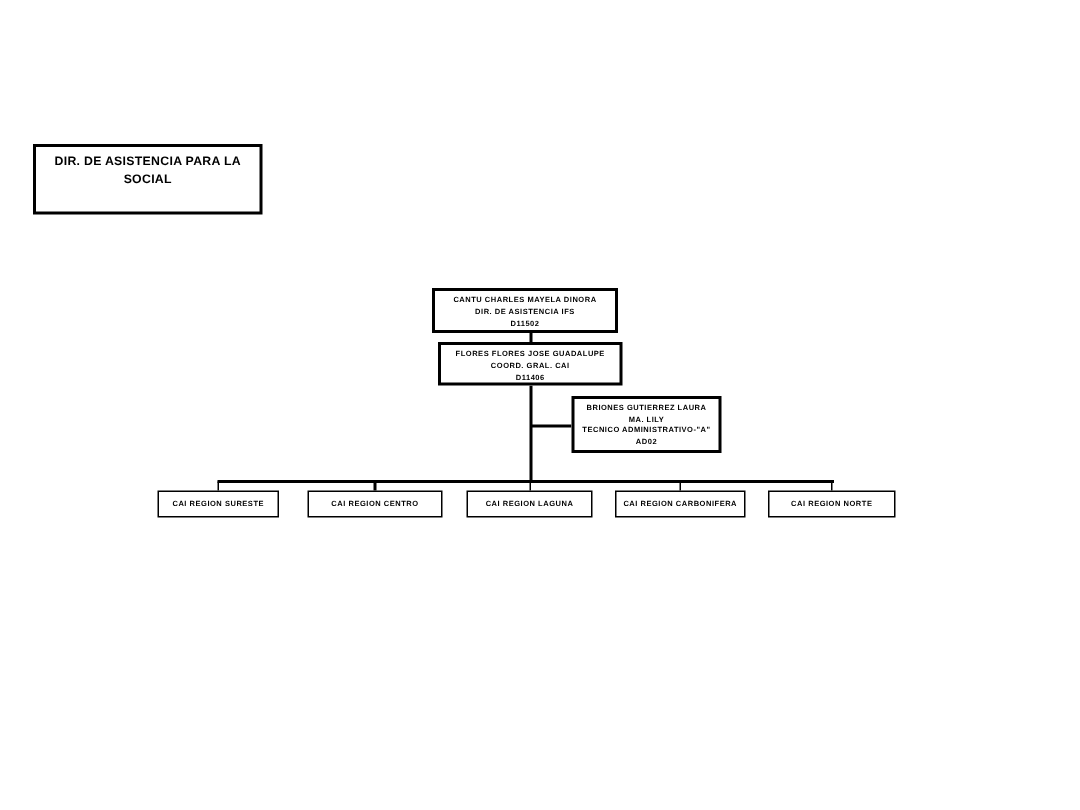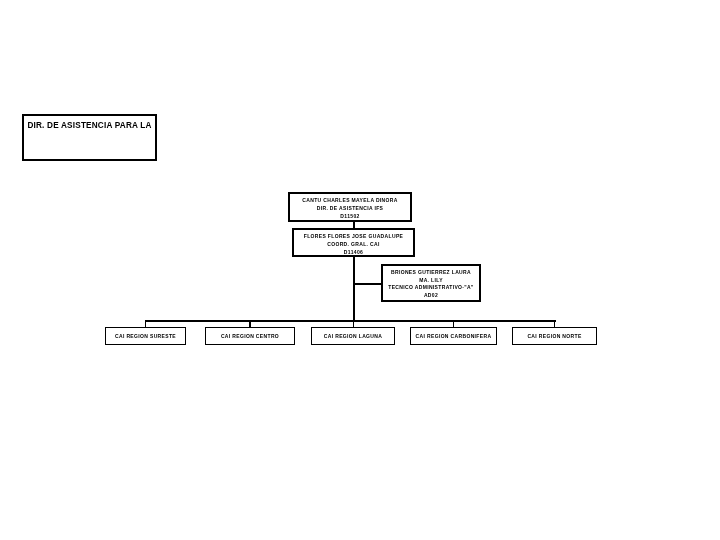--- a/index.html
+++ b/index.html
@@ -6,21 +6,21 @@
   body{
     width:720px;height:540px;background:#ffffff;position:relative;overflow:hidden;
     font-family:"Liberation Sans",sans-serif;
   }
   .slide{position:absolute;left:0;top:0;width:720px;height:540px;background:#ffffff;}
   .box{
     position:absolute;box-sizing:border-box;background:#ffffff;color:#000000;
     border:2px solid #000000;text-align:center;font-weight:bold;
   }
   .title-box{
-    left:22px;top:114px;width:135px;height:47px;border-width:2.5px;
+    left:22px;top:96px;width:153px;height:47px;border-width:2.5px;
     font-size:8.2px;line-height:12.2px;letter-spacing:0.2px;padding-top:4px;
   }
   .node{
     font-size:5px;line-height:8px;letter-spacing:0.35px;padding-top:2px;
   }
   .node-a{left:288px;top:192px;width:124px;height:30px;}
   .node-b{left:292px;top:228px;width:123px;height:29px;}
   .node-c{left:381px;top:264px;width:100px;height:38px;border-width:2px;padding-top:3px;line-height:7.6px;}
   .region{
     top:327px;height:18px;border-width:1.8px;font-size:5px;letter-spacing:0.35px;
@@ -39,20 +39,21 @@
   .stub{top:321px;width:1.6px;height:6.5px;}
   .s1{left:144.5px;} .s2{left:249.2px;} .s3{left:352.5px;} .s4{left:452.7px;} .s5{left:553.7px;}
 </style>
 </head>
 <body>
 
 <div class="slide">
 
   <div class="box title-box">
     <div>DIR. DE ASISTENCIA PARA LA</div>
+    <div>SOCIAL</div>
   </div>
 
   <div class="line ln-ab"></div>
   <div class="line ln-main"></div>
   <div class="line ln-branch-c"></div>
   <div class="line ln-dist"></div>
   <div class="line stub s1"></div>
   <div class="line stub s2"></div>
   <div class="line stub s3"></div>
   <div class="line stub s4"></div>

